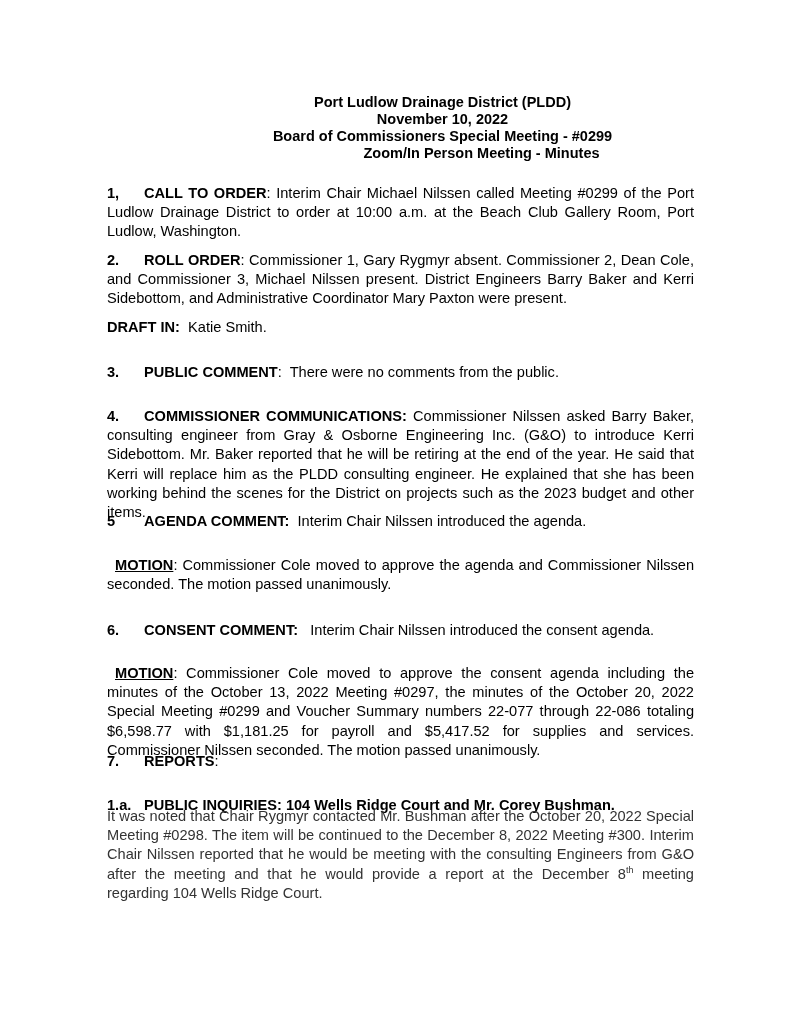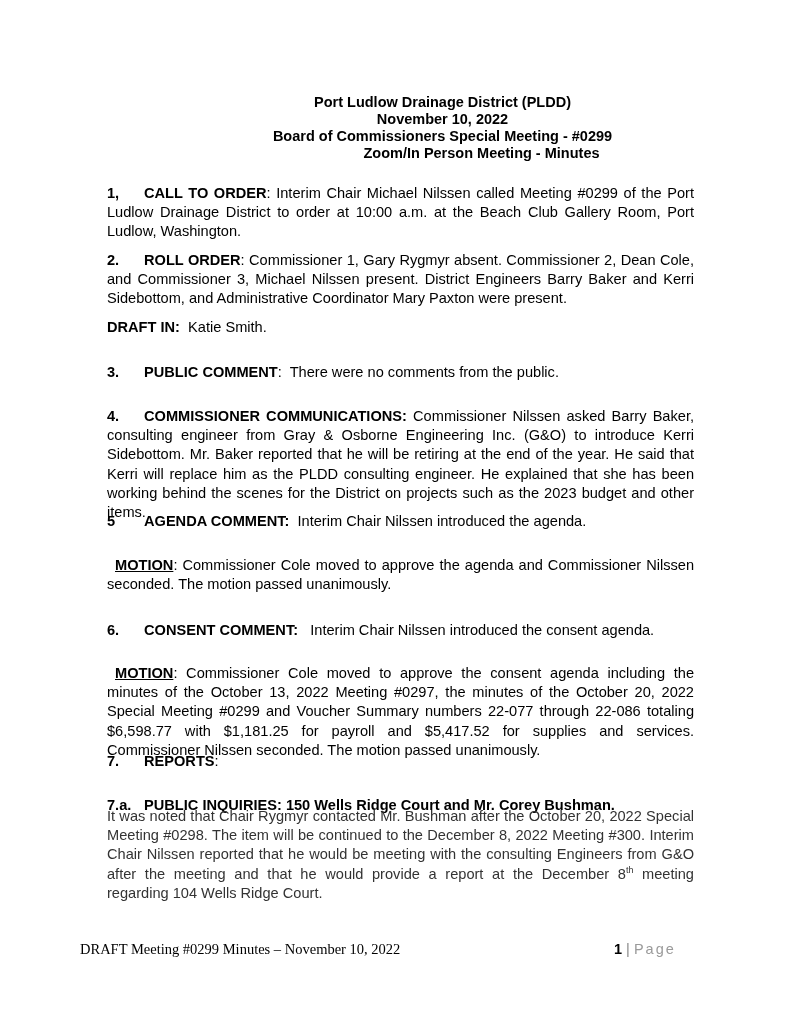--- a/index.html
+++ b/index.html
@@ -67,27 +67,23 @@
 
     <p class="para" style="top:664px; left:-2px;">
       <span class="u">MOTION</span><span>: Commissioner Cole moved to approve the consent agenda including the minutes of the October 13, 2022 Meeting #0297, the minutes of the October 20, 2022 Special Meeting #0299 and Voucher Summary numbers 22-077 through 22-086 totaling $6,598.77 with $1,181.25 for payroll and $5,417.52 for supplies and services. Commissioner Nilssen seconded. The motion passed unanimously.</span>
     </p>
 
     <p class="para left" style="top:752px; left:-2px;">
       <span class="num">7.</span><span class="b">REPORTS</span><span>:</span>
     </p>
 
     <p class="para left" style="top:796px; left:-2px;">
-      <span class="num">7.a.</span><span class="b">PUBLIC INQUIRIES: 150 Wells Ridge Court and Mr. Corey Bushman.</span>
+      <span class="num">1.a.</span><span class="b">PUBLIC INQUIRIES: 104 Wells Ridge Court and Mr. Corey Bushman.</span>
     </p>
 
     <p class="para light" style="top:807px; left:-2px;">
       <span>It was noted that Chair Rygmyr contacted Mr. Bushman after the October 20, 2022 Special Meeting #0298. The item will be continued to the December 8, 2022 Meeting #300. Interim Chair Nilssen reported that he would be meeting with the consulting Engineers from G&amp;O after the meeting and that he would provide a report at the December 8</span><sup>th</sup><span> meeting regarding 104 Wells Ridge Court.</span>
     </p>
 
   </div>
 
-  <div class="footer">
-    <span class="left">DRAFT Meeting #0299 Minutes – November 10, 2022</span>
-    <span class="right"><span class="pnum">1</span><span class="sep" style="white-space:pre;"> | </span><span class="pg">Page</span></span>
-  </div>
 
 </div>
 
 </body></html>

